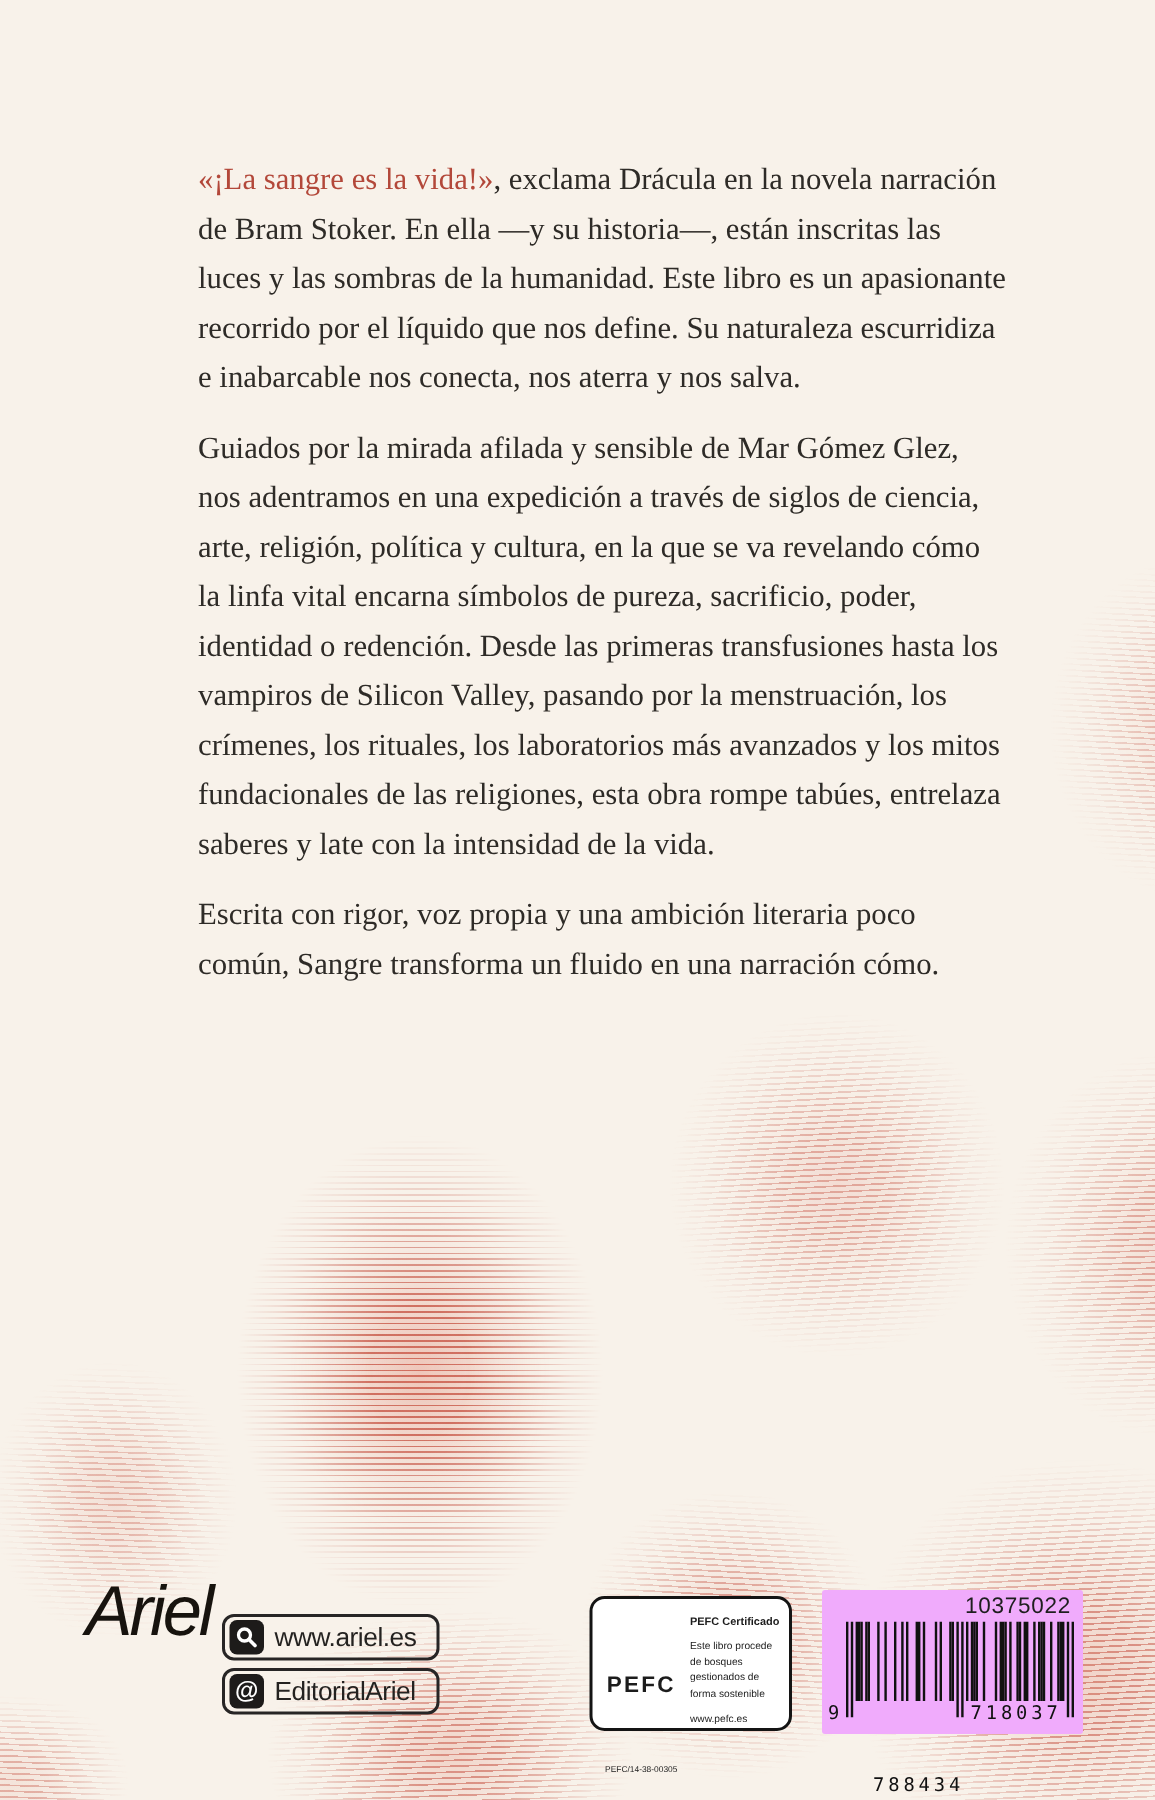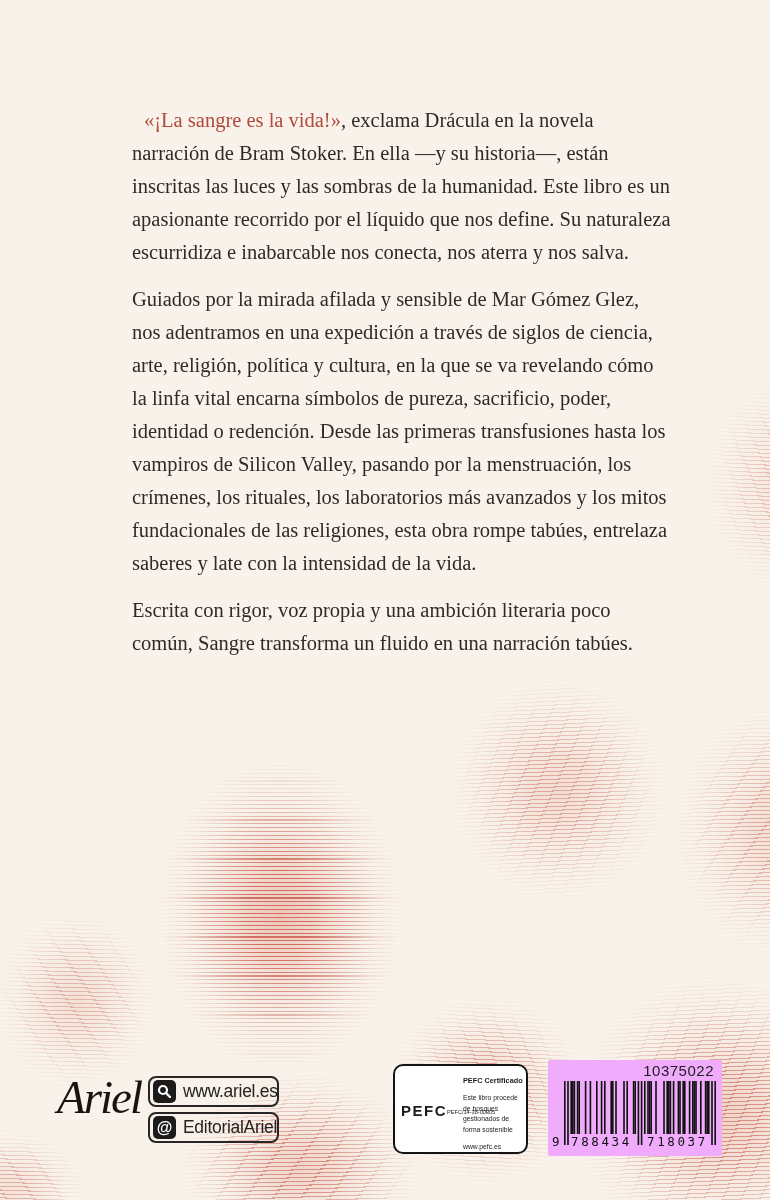--- a/index.html
+++ b/index.html
@@ -10,53 +10,53 @@
   }
   
   .bg{position:absolute;inset:0;z-index:0;}
   .blob{position:absolute;border-radius:50%;pointer-events:none;}
   
   .synopsis{
     position:absolute;left:132px;top:104px;width:540px;z-index:2;
     color:#2e2b27;font-size:20.5px;line-height:33px;
   }
   .synopsis p{margin:0 0 14px 0;}
-  .synopsis .accent{color:var(--accent,#b3483a);margin-left:12px;}
+  .synopsis .accent{color:var(--accent,#b3483a);}
   .synopsis .italic{}
   
   .footer{position:absolute;left:0;top:1050px;width:770px;height:150px;z-index:2;}
   .ariel{
-    position:absolute;left:57px;top:24px;
-    font-family:Liberation Serif, serif;font-style:italic;
+    position:absolute;left:57px;top:0;
+    font-family:Liberation Sans, sans-serif;font-style:italic;
     font-size:47px;color:#17130e;letter-spacing:-2px;line-height:1;
   }
   .pills{position:absolute;left:148px;top:26px;display:flex;flex-direction:column;gap:5px;}
   .pill{
-    display:flex;align-items:center;gap:7px;height:31px;width:131px;
+    display:flex;align-items:center;gap:7px;height:31px;width:145px;
     border:2px solid #272525;border-radius:8px;background:transparent;
     padding:0 6px 0 3px;box-sizing:border-box;
   }
   .pill-icon{
     width:23px;height:23px;border-radius:5px;background:#1d1b1a;flex:0 0 auto;
     display:flex;align-items:center;justify-content:center;color:#fff;
   }
   .pill-icon svg{display:block;}
   .pill-icon .at{font-family:"Liberation Sans",sans-serif;font-size:16px;font-weight:700;line-height:1;}
   .pill-label{
     font-family:"Liberation Sans","DejaVu Sans",sans-serif;
     font-size:17.5px;color:#242220;white-space:nowrap;letter-spacing:-0.3px;
   }
   
   .pefc{
     position:absolute;left:393px;top:14px;width:135px;height:90px;
     background:#fff;border:2.5px solid #141414;border-radius:10px;
     box-sizing:border-box;display:flex;padding:6px 6px 4px 6px;
     font-family:"Liberation Sans","DejaVu Sans",sans-serif;color:#1c1c1c;
   }
-  .pefc-left{width:56px;display:flex;flex-direction:row;align-items:center;}
+  .pefc-left{width:56px;display:flex;flex-direction:column;align-items:center;gap:42px;}
   .pefc-logo{margin-top:1px;}
   .pefc-word{font-weight:700;font-size:15px;letter-spacing:1.5px;line-height:1;margin-top:1px;}
   .pefc-license{font-size:5.6px;margin-top:4px;white-space:nowrap;}
   .pefc-right{flex:1;padding-left:6px;display:flex;flex-direction:column;}
   .pefc-heading{font-size:7.3px;font-weight:700;margin-top:4px;}
   .pefc-body{font-size:6.8px;line-height:1.55;margin-top:8px;width:60px;}
   .pefc-url{font-size:6.8px;margin-top:8px;}
   
   .barcode{
     position:absolute;left:548px;top:10px;width:174px;height:96px;
@@ -68,21 +68,21 @@
     font-size:15px;color:#1e1e1e;letter-spacing:0.5px;
   }
   .barcode-svg{position:absolute;left:16px;top:21px;}
   .barcode-digits{
     position:absolute;top:74px;left:16px;width:152px;height:16px;
     font-family:"DejaVu Sans Mono","Liberation Mono",monospace;
     font-size:12.5px;color:#111;
   }
   .barcode-digits span{position:absolute;top:0;letter-spacing:2.6px;}
   .d-first{left:-12px;}
-  .d-left{left:7px;}
+  .d-left{left:18px;margin-top:48px;}
   .d-right{left:83px;}
 </style>
 </head>
 <body>
 
 <div class="cover">
 
   <div class="bg">
       <div class="blob" style="left: 158px; top: 757px; width: 244px; height: 316px; background: radial-gradient(closest-side, rgba(214, 90, 68, 0.3), rgba(214, 90, 68, 0) 72%), repeating-linear-gradient(rgba(188, 58, 42, 0.72) 0px, rgba(188, 58, 42, 0.72) 1.1px, rgba(0, 0, 0, 0) 1.1px, rgba(0, 0, 0, 0) 3.9px); mask-image: radial-gradient(closest-side, rgba(0, 0, 0, 0.95) 28%, rgba(0, 0, 0, 0.55) 58%, rgba(0, 0, 0, 0.16) 82%, rgba(0, 0, 0, 0) 100%);"></div>
       <div class="blob" style="left: 446px; top: 675px; width: 224px; height: 230px; background: radial-gradient(closest-side, rgba(214, 90, 68, 0.14), rgba(214, 90, 68, 0) 72%), repeating-linear-gradient(177deg, rgba(188, 58, 42, 0.38) 0px, rgba(188, 58, 42, 0.38) 1.1px, rgba(0, 0, 0, 0) 1.1px, rgba(0, 0, 0, 0) 3.9px); mask-image: radial-gradient(closest-side, rgba(0, 0, 0, 0.95) 28%, rgba(0, 0, 0, 0.55) 58%, rgba(0, 0, 0, 0.16) 82%, rgba(0, 0, 0, 0) 100%);"></div>
@@ -91,21 +91,21 @@
       <div class="blob" style="left: -6px; top: 908px; width: 164px; height: 184px; background: radial-gradient(closest-side, rgba(214, 90, 68, 0.12), rgba(214, 90, 68, 0) 72%), repeating-linear-gradient(182deg, rgba(188, 58, 42, 0.3) 0px, rgba(188, 58, 42, 0.3) 1.1px, rgba(0, 0, 0, 0) 1.1px, rgba(0, 0, 0, 0) 3.9px); mask-image: radial-gradient(closest-side, rgba(0, 0, 0, 0.95) 28%, rgba(0, 0, 0, 0.55) 58%, rgba(0, 0, 0, 0.16) 82%, rgba(0, 0, 0, 0) 100%);"></div>
       <div class="blob" style="left: 178px; top: 1072px; width: 244px; height: 192px; background: radial-gradient(closest-side, rgba(214, 90, 68, 0.2), rgba(214, 90, 68, 0) 72%), repeating-linear-gradient(178deg, rgba(188, 58, 42, 0.5) 0px, rgba(188, 58, 42, 0.5) 1.1px, rgba(0, 0, 0, 0) 1.1px, rgba(0, 0, 0, 0) 3.9px); mask-image: radial-gradient(closest-side, rgba(0, 0, 0, 0.95) 28%, rgba(0, 0, 0, 0.55) 58%, rgba(0, 0, 0, 0.16) 82%, rgba(0, 0, 0, 0) 100%);"></div>
       <div class="blob" style="left: 387px; top: 994px; width: 200px; height: 192px; background: radial-gradient(closest-side, rgba(214, 90, 68, 0.18), rgba(214, 90, 68, 0) 72%), repeating-linear-gradient(183deg, rgba(188, 58, 42, 0.45) 0px, rgba(188, 58, 42, 0.45) 1.1px, rgba(0, 0, 0, 0) 1.1px, rgba(0, 0, 0, 0) 3.9px); mask-image: radial-gradient(closest-side, rgba(0, 0, 0, 0.95) 28%, rgba(0, 0, 0, 0.55) 58%, rgba(0, 0, 0, 0.16) 82%, rgba(0, 0, 0, 0) 100%);"></div>
       <div class="blob" style="left: 572px; top: 973px; width: 296px; height: 284px; background: radial-gradient(closest-side, rgba(214, 90, 68, 0.22), rgba(214, 90, 68, 0) 72%), repeating-linear-gradient(177deg, rgba(188, 58, 42, 0.52) 0px, rgba(188, 58, 42, 0.52) 1.1px, rgba(0, 0, 0, 0) 1.1px, rgba(0, 0, 0, 0) 3.9px); mask-image: radial-gradient(closest-side, rgba(0, 0, 0, 0.95) 28%, rgba(0, 0, 0, 0.55) 58%, rgba(0, 0, 0, 0.16) 82%, rgba(0, 0, 0, 0) 100%);"></div>
       <div class="blob" style="left: -70px; top: 1130px; width: 156px; height: 116px; background: radial-gradient(closest-side, rgba(214, 90, 68, 0.1), rgba(214, 90, 68, 0) 72%), repeating-linear-gradient(182deg, rgba(188, 58, 42, 0.35) 0px, rgba(188, 58, 42, 0.35) 1.1px, rgba(0, 0, 0, 0) 1.1px, rgba(0, 0, 0, 0) 3.9px); mask-image: radial-gradient(closest-side, rgba(0, 0, 0, 0.95) 28%, rgba(0, 0, 0, 0.55) 58%, rgba(0, 0, 0, 0.16) 82%, rgba(0, 0, 0, 0) 100%);"></div>
     </div>
 
   <div class="synopsis">
       <p><span class="accent">«¡La sangre es la vida!»</span><span>, exclama Drácula en la novela narración de Bram Stoker. En ella —y su historia—, están inscritas las luces y las sombras de la humanidad. Este libro es un apasionante recorrido por el líquido que nos define. Su naturaleza escurridiza e inabarcable nos conecta, nos aterra y nos salva.</span></p>
       <p><span>Guiados por la mirada afilada y sensible de Mar Gómez Glez, nos adentramos en una expedición a través de siglos de ciencia, arte, religión, política y cultura, en la que se va revelando cómo la linfa vital encarna símbolos de pureza, sacrificio, poder, identidad o redención. Desde las primeras transfusiones hasta los vampiros de Silicon Valley, pasando por la menstruación, los crímenes, los rituales, los laboratorios más avanzados y los mitos fundacionales de las religiones, esta obra rompe tabúes, entrelaza saberes y late con la intensidad de la vida.</span></p>
-      <p><span>Escrita con rigor, voz propia y una ambición literaria poco común, </span><span class="italic">Sangre</span><span> transforma un fluido en una narración tabúes.</span></p>
+      <p><span>Escrita con rigor, voz propia y una ambición literaria poco común, </span><span class="italic">Sangre</span><span> transforma un fluido en una narración cómo.</span></p>
     </div>
 
   <div class="footer">
 
     <div class="ariel">Ariel</div>
 
     <div class="pills">
       <div class="pill">
         <span class="pill-icon">
           <svg width="15" height="15" viewBox="0 0 15 15">

